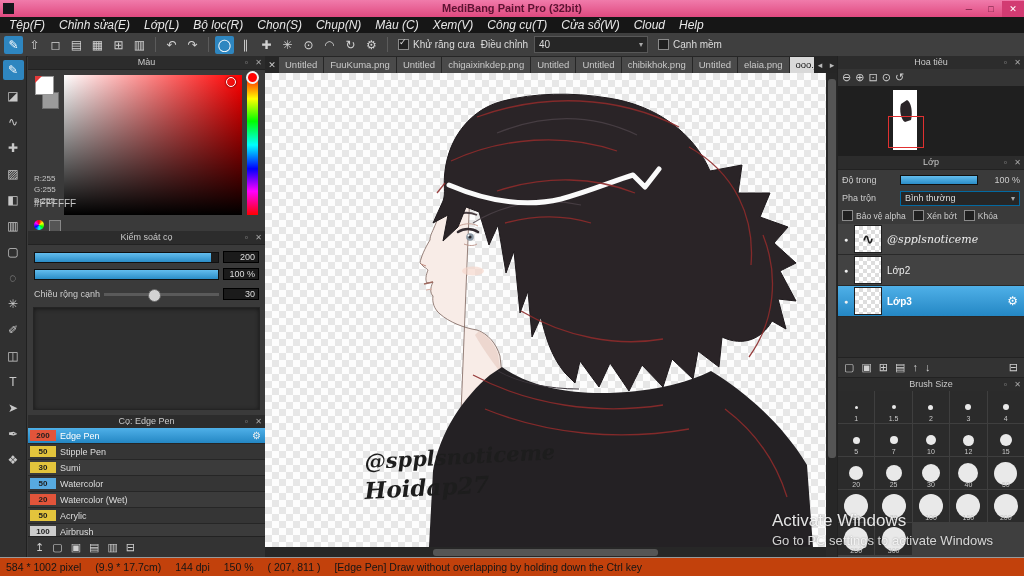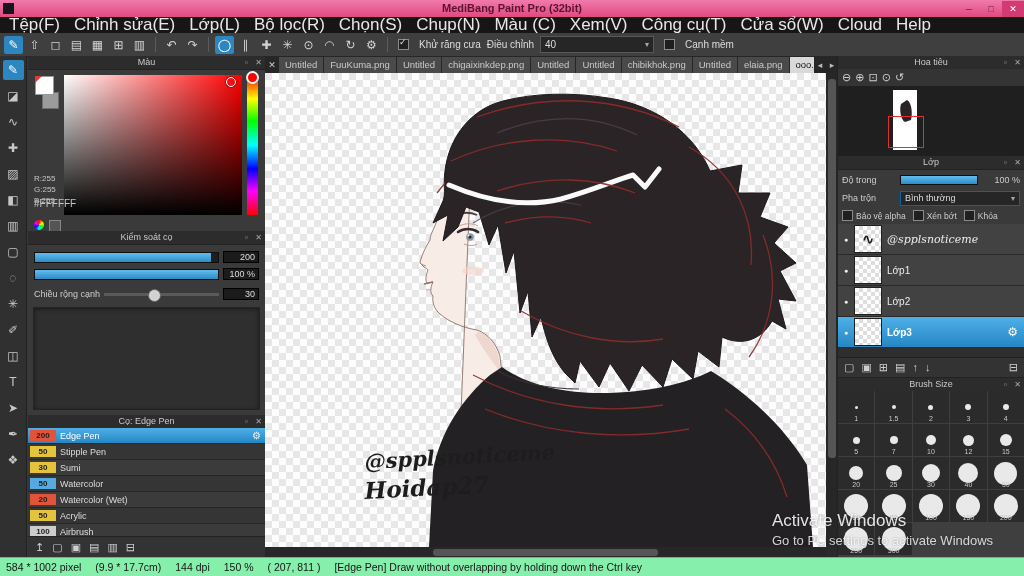--- a/index.html
+++ b/index.html
@@ -12,29 +12,29 @@
   .app-icon{width:11px;height:11px;background:#16161c;margin:0 0 0 3px;}
   .title{position:absolute;left:0;right:0;text-align:center;font-size:11px;
     color:#5d1232;font-weight:bold;line-height:17px;}
   .win-controls{margin-left:auto;display:flex;z-index:2;}
   .win-btn{width:22px;height:16px;font-size:9px;display:flex;align-items:center;
     justify-content:center;color:#5d1232;}
   .win-btn.close{background:#d23b72;color:#fff;}
   
   .menubar{position:absolute;top:17px;left:0;right:0;height:16px;background:#161616;
     display:flex;align-items:center;padding-left:2px;}
-  .menu-item{color:#e8e8e8;font-size:17px;padding:0 7px;line-height:16px;white-space:nowrap;}
+  .menu-item{color:#e8e8e8;font-size:12px;padding:0 7px;line-height:16px;white-space:nowrap;font-style:italic;}
   
   .toolbar{position:absolute;top:33px;left:0;right:0;height:23px;background:#3f3f3f;
     border-bottom:1px solid #262626;display:flex;align-items:center;gap:2px;padding:0 4px;}
   .tb-icon{width:19px;height:18px;color:#d2d2d2;font-size:12px;display:flex;
     align-items:center;justify-content:center;border-radius:2px;}
   .tb-icon.active{background:#2e86c0;color:#fff;}
   .tb-sep{width:1px;height:15px;background:#5b5b5b;margin:0 4px;}
-  .tb-check{display:flex;align-items:center;gap:10px;margin:0 4px;}
+  .tb-check{display:flex;align-items:center;gap:4px;margin:0 4px;}
   .checkbox{width:9px;height:9px;border:1px solid #8a8a8a;background:#1f1f1f;position:relative;}
   .checkbox.checked::after{content:"✓";position:absolute;top:-3px;left:0;color:#ddd;font-size:9px;}
   .tb-label{color:#ddd;font-size:10px;white-space:nowrap;}
   .tb-select{width:104px;height:15px;background:#262626;border:1px solid #585858;color:#ddd;
     font-size:10px;display:flex;align-items:center;justify-content:space-between;
     padding:0 4px;margin:0 4px;}
   .sel-caret{font-size:8px;color:#aaa;}
   
   .toolstrip{position:absolute;left:0;top:56px;width:27px;bottom:18px;background:#303030;
     border-right:1px solid #202020;display:flex;flex-direction:column;align-items:center;
@@ -150,21 +150,21 @@
   .layer-btns{position:absolute;top:301px;height:21px;left:0;right:0;background:#333;
     border-top:1px solid #222;border-bottom:1px solid #222;display:flex;align-items:center;
     gap:7px;padding:0 6px;box-sizing:border-box;}
   #panel-size{top:322px;bottom:0;height:auto;}
   .size-grid{position:absolute;top:13px;left:0;right:0;bottom:0;background:#3f3f3f;
     display:grid;grid-template-columns:repeat(5,1fr);grid-auto-rows:32px;gap:1px;overflow:hidden;}
   .size-cell{background:#2b2b2b;position:relative;display:flex;align-items:center;justify-content:center;}
   .size-dot{border-radius:50%;background:#e9e9e9;}
   .size-label{position:absolute;bottom:1px;left:0;right:0;text-align:center;font-size:7px;color:#c9c9c9;}
   
-  .statusbar{position:absolute;left:0;right:0;bottom:0;height:18px;background:#86efac;
+  .statusbar{position:absolute;left:0;right:0;bottom:0;height:18px;background:#c2410c;
     border-top:1px solid #9a9a9a;display:flex;align-items:center;padding-left:6px;
     font-size:10.5px;color:#151515;}
   .st{margin-right:14px;white-space:nowrap;}
   
   .watermark{position:absolute;left:772px;top:511px;width:250px;z-index:50;pointer-events:none;
     color:rgba(255,255,255,.88);text-shadow:0 0 2px rgba(0,0,0,.35);}
   .wm1{font-size:17px;}
   .wm2{font-size:13px;margin-top:2px;color:rgba(255,255,255,.8);}
 </style>
 </head>
@@ -519,25 +519,20 @@
           <div class="layer-row">
             <div class="layer-vis">●</div>
             <div class="layer-thumb">
               <div class="scribble">∿</div>
             </div>
             <div class="layer-name fancy">@spplsnoticeme</div>
           </div>
           <div class="layer-row">
             <div class="layer-vis">●</div>
             <div class="layer-thumb"></div>
-            <div class="layer-name">Lớp1</div>
-          </div>
-          <div class="layer-row">
-            <div class="layer-vis">●</div>
-            <div class="layer-thumb"></div>
             <div class="layer-name">Lớp2</div>
           </div>
           <div class="layer-row selected">
             <div class="layer-vis">●</div>
             <div class="layer-thumb"></div>
             <div class="layer-name">Lớp3</div>
             <div class="layer-gear">⚙</div>
           </div>
         </div>
     </div>

